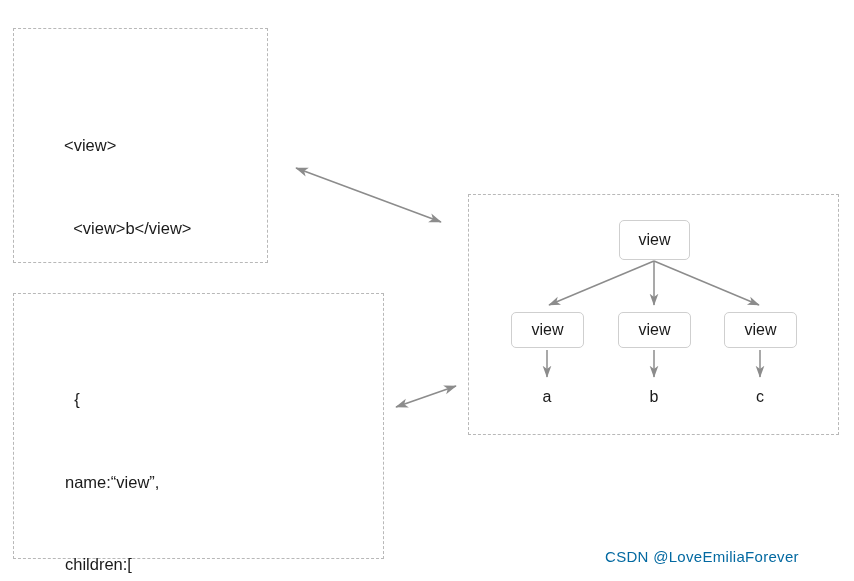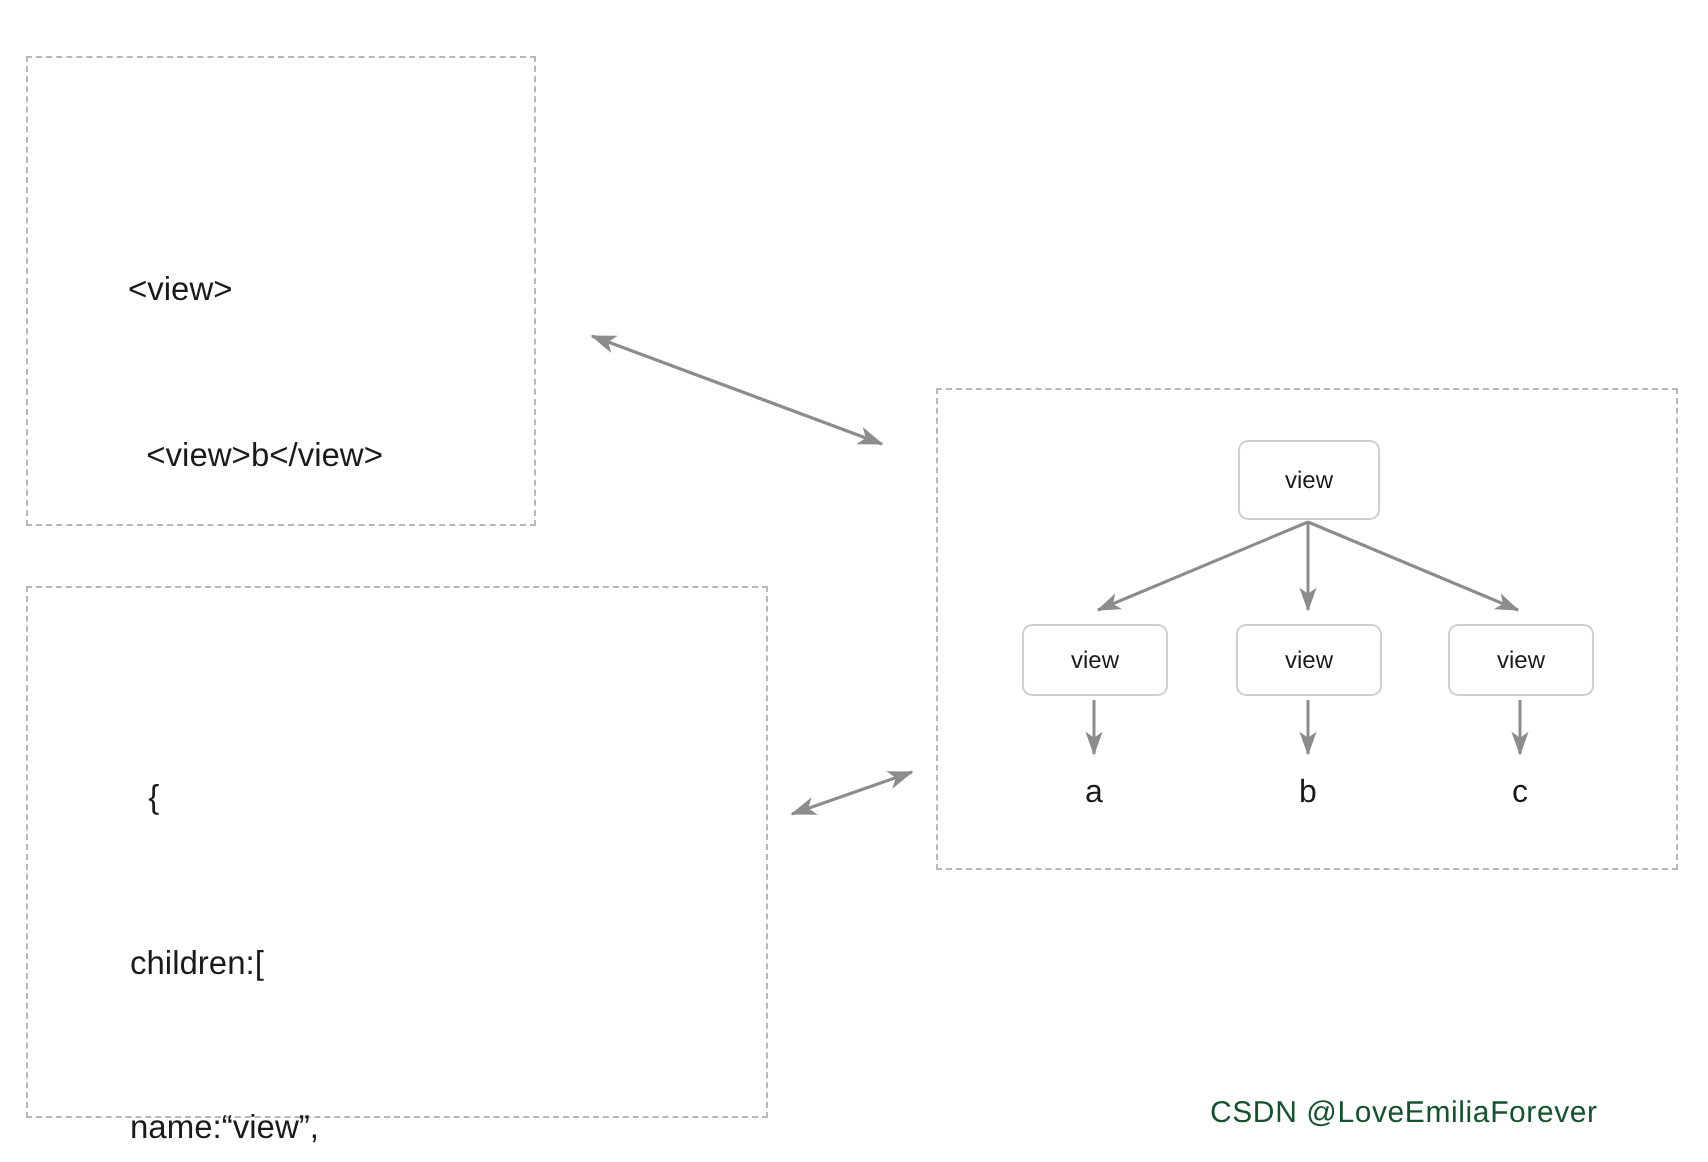--- a/index.html
+++ b/index.html
@@ -49,21 +49,21 @@
 
   
   .node {
     position: absolute;
     border: 1px solid #cfcfcf;
     border-radius: 5px;
     background: #ffffff;
     display: flex;
     align-items: center;
     justify-content: center;
-    font-size: 12px;
+    font-size: 16px;
     color: #1a1a1a;
     box-sizing: border-box;
   }
   #node-root  { left: 619px; top: 220px; width: 71px; height: 40px; }
   #node-c0    { left: 511px; top: 312px; width: 73px; height: 36px; }
   #node-c1    { left: 618px; top: 312px; width: 73px; height: 36px; }
   #node-c2    { left: 724px; top: 312px; width: 73px; height: 36px; }
 
   .leaf-label {
     position: absolute;
@@ -84,21 +84,21 @@
     height: 581px;
     pointer-events: none;
   }
 
   
   #watermark {
     position: absolute;
     left: 605px;
     top: 548px;
     font-size: 15px;
-    color: #14532d;
+    color: #0369a1;
     letter-spacing: 0.3px;
     white-space: nowrap;
   }
 </style>
 </head>
 <body>
 
 <div class="stage">
 
   <div class="dashed-box" id="box-markup">
@@ -106,22 +106,22 @@
       <span class="code-line">&lt;view&gt;</span>
       <span class="code-line">  &lt;view&gt;b&lt;/view&gt;</span>
       <span class="code-line">  &lt;view&gt;c&lt;/view&gt;</span>
       <span class="code-line">&lt;/view&gt;</span>
     </div>
   </div>
 
   <div class="dashed-box" id="box-json">
     <div class="code-block" id="json-code">
       <span class="code-line">  {</span>
+      <span class="code-line">name:“view”,</span>
       <span class="code-line">children:[</span>
-      <span class="code-line">name:“view”,</span>
       
       
       
       
       
     </div>
   </div>
 
   <div class="dashed-box" id="box-tree"></div>
 

